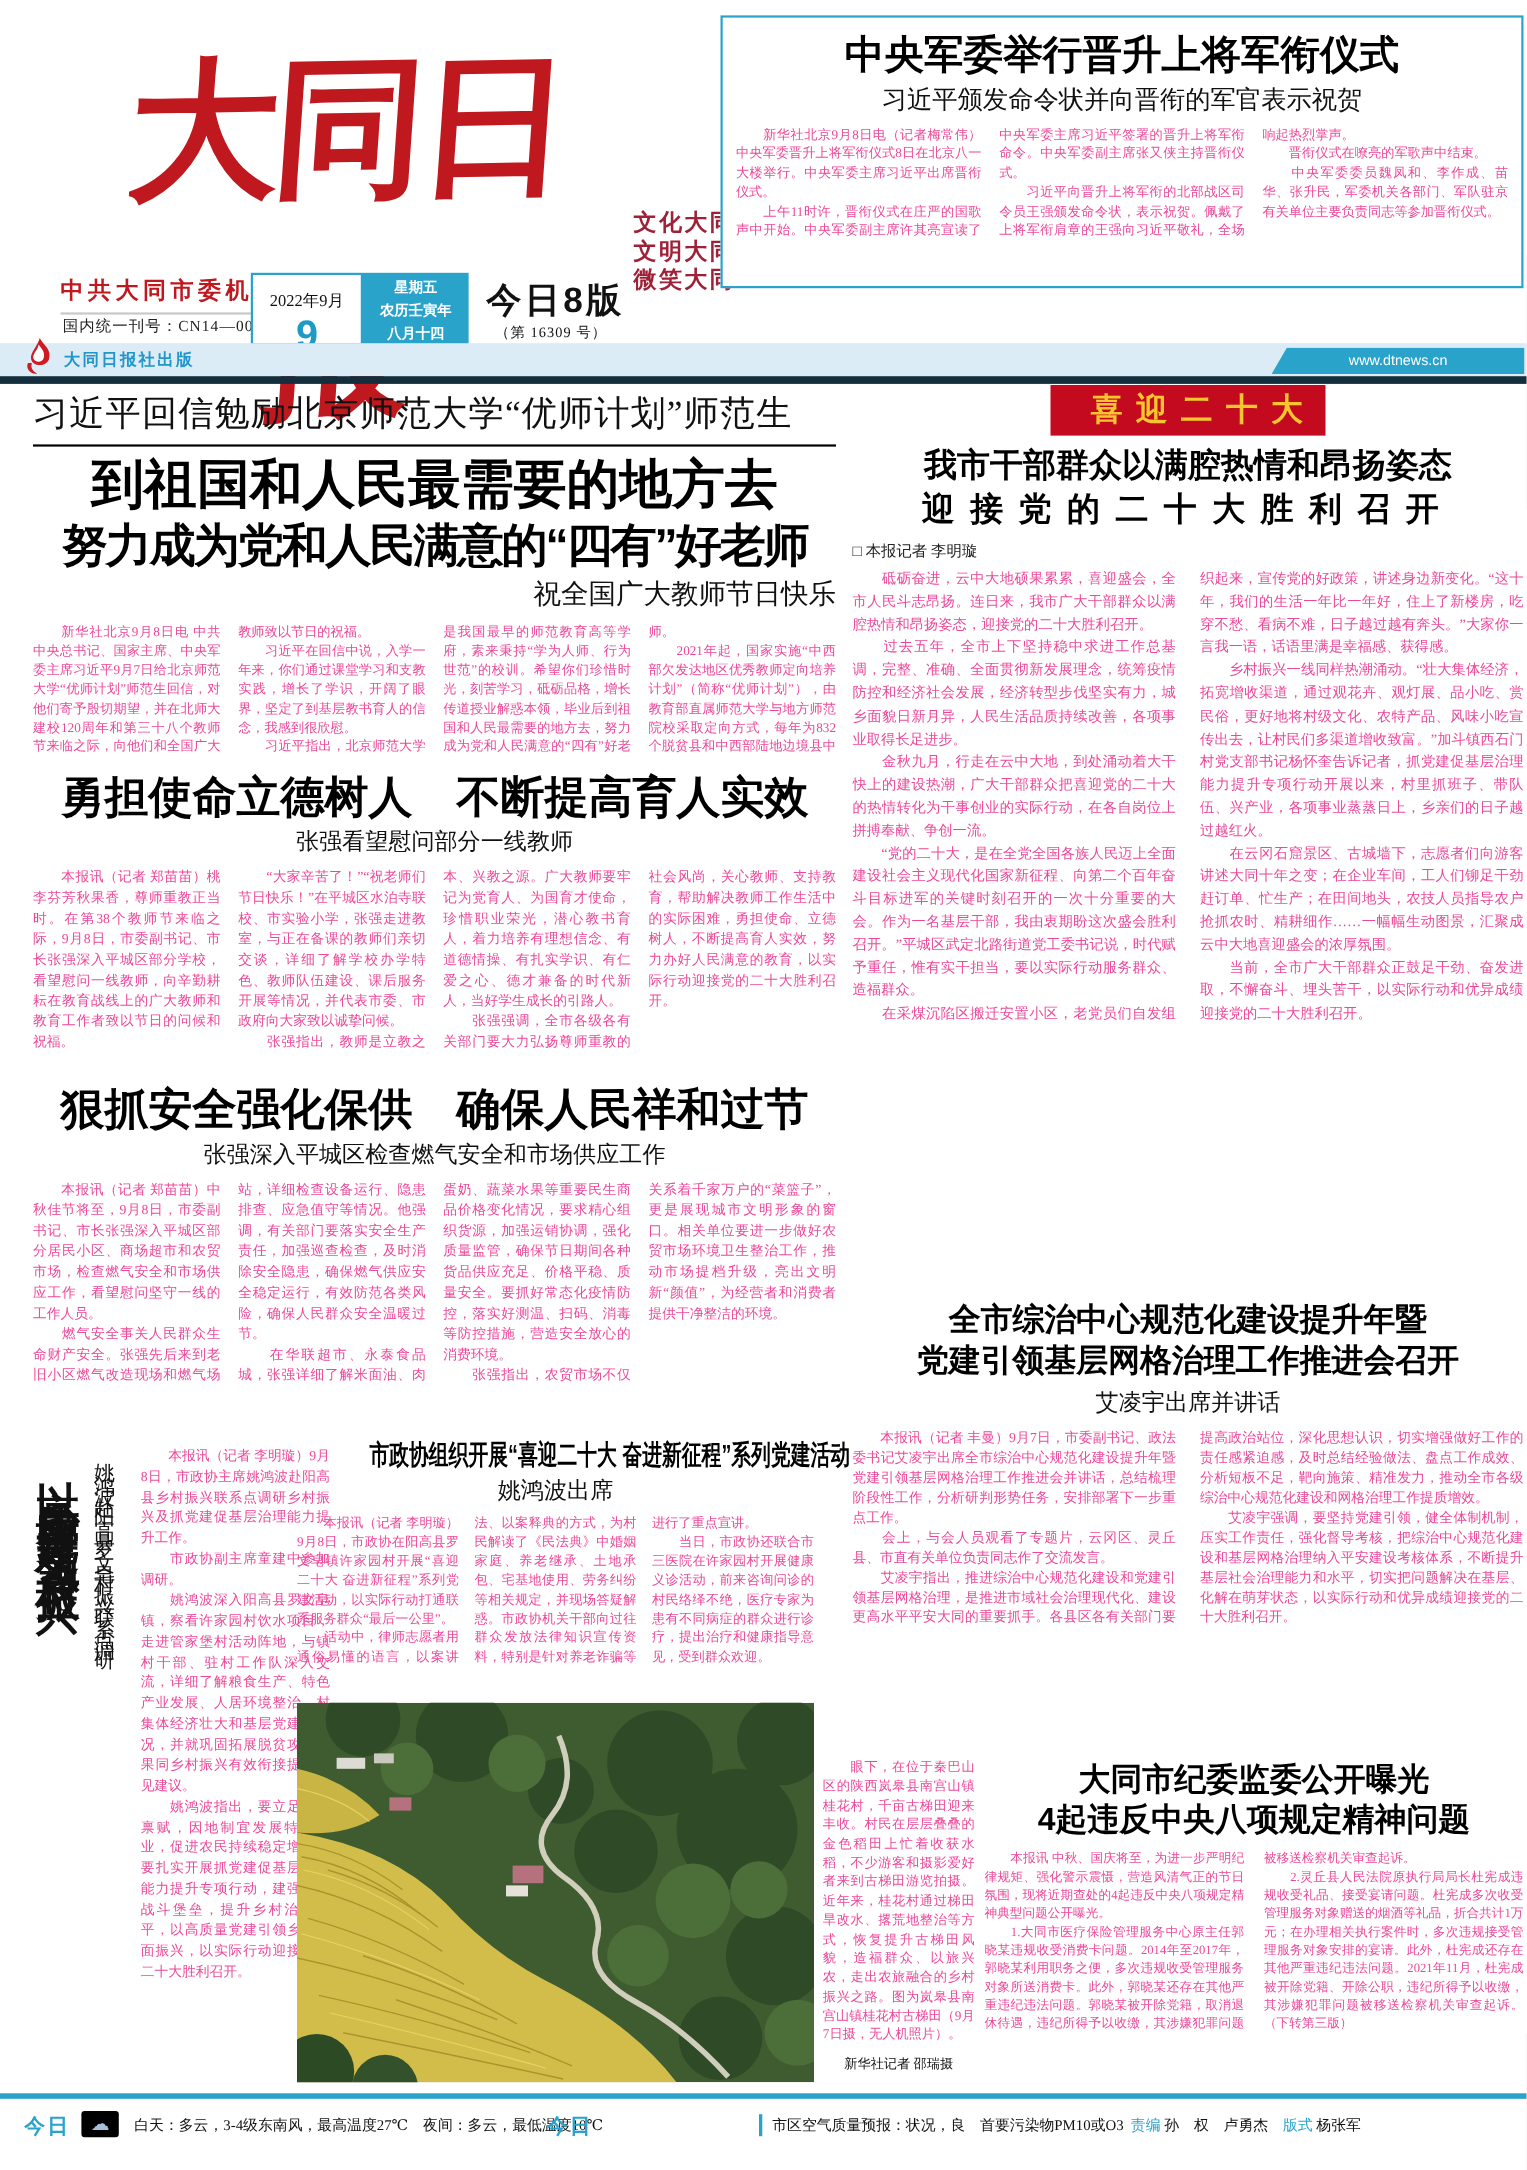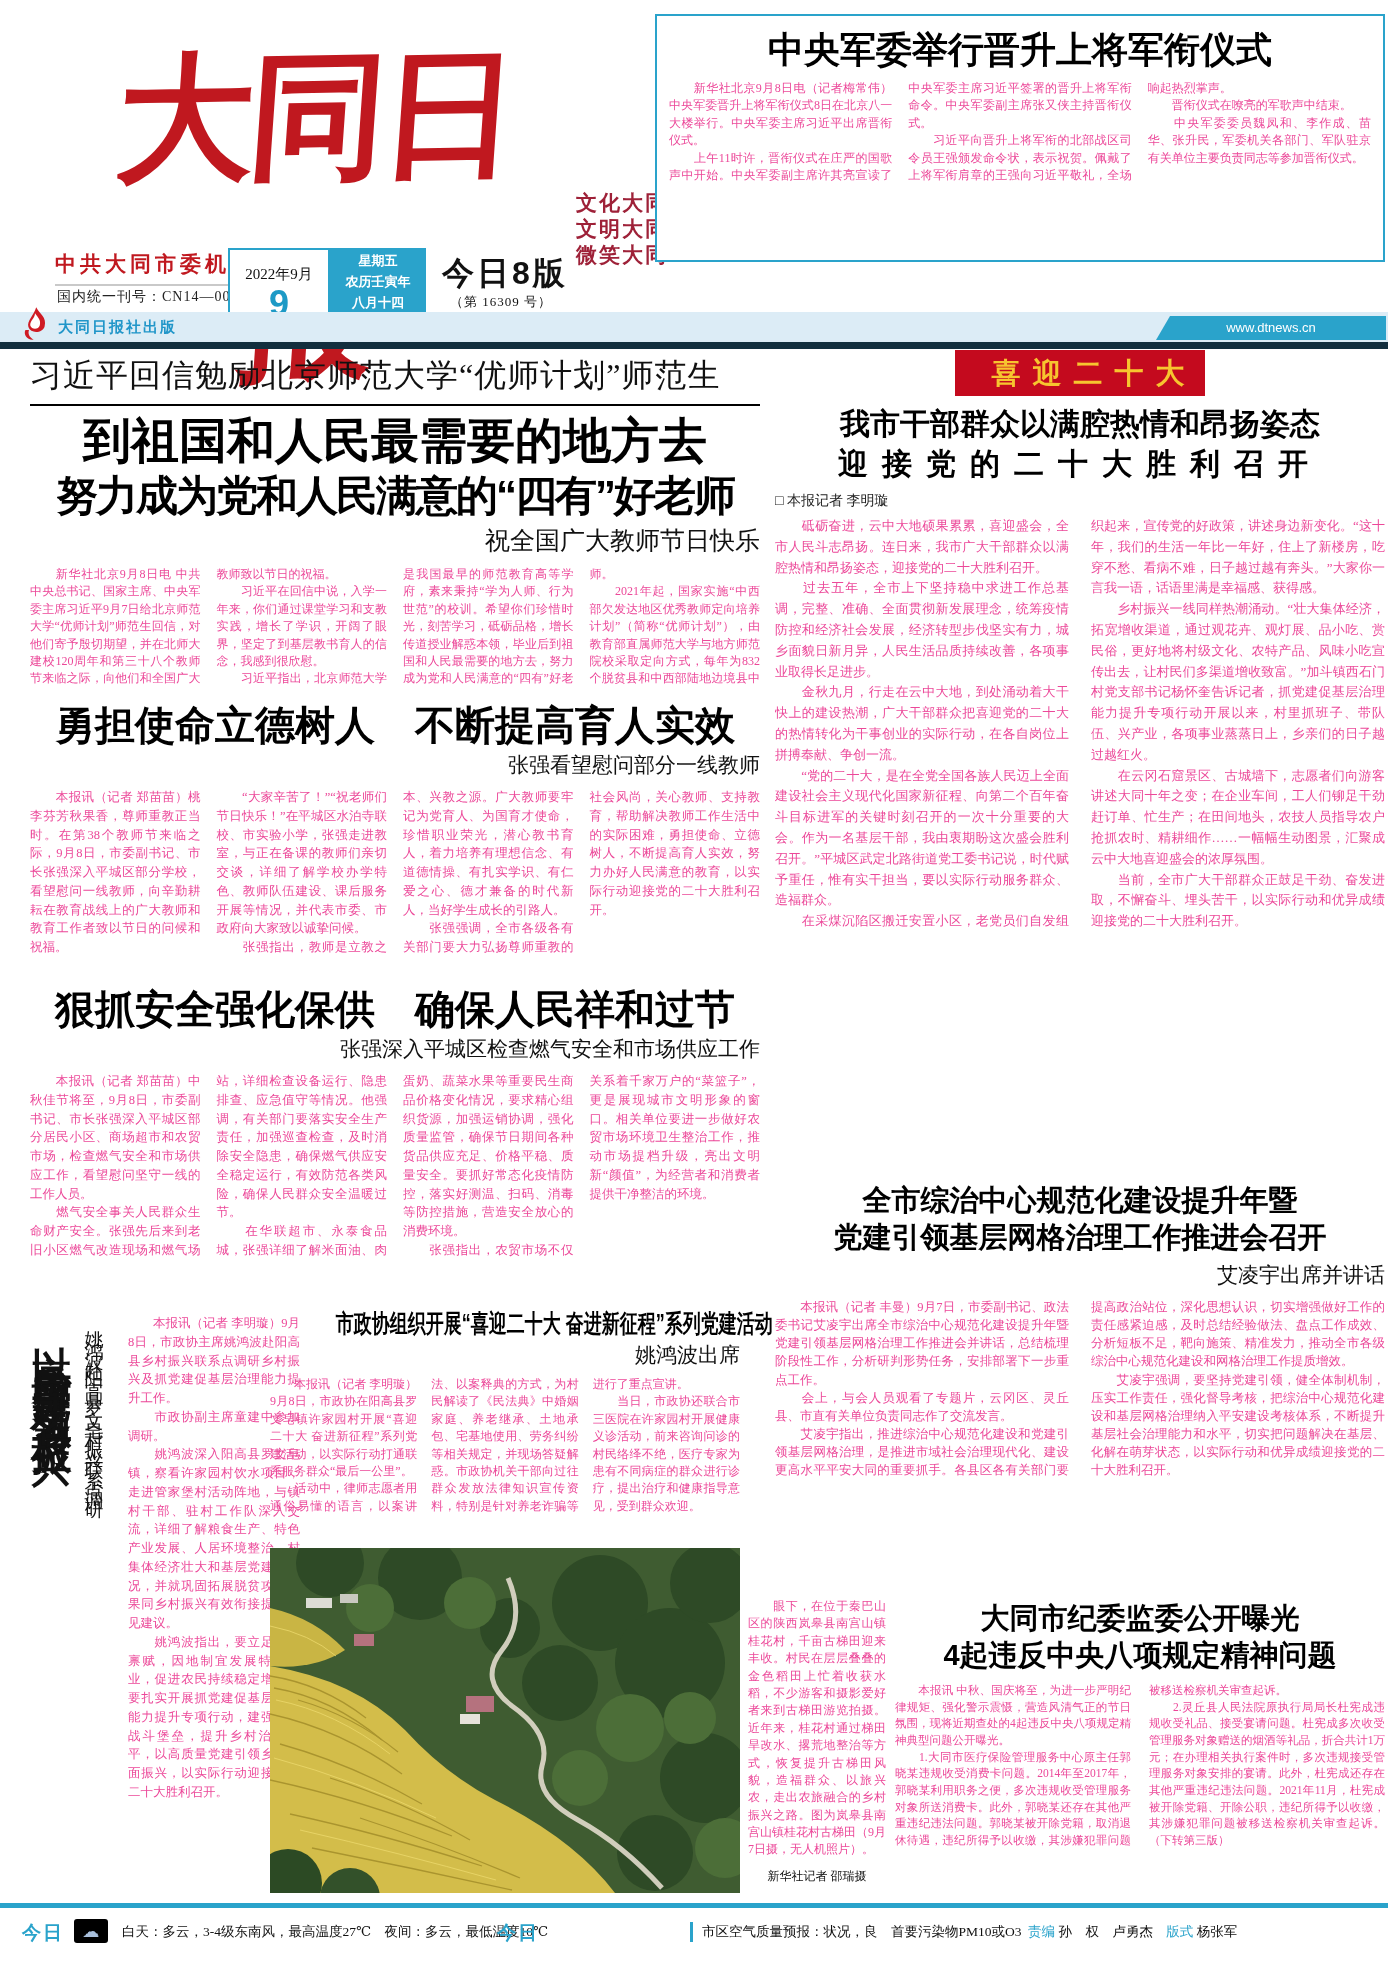--- a/index.html
+++ b/index.html
@@ -36,21 +36,21 @@
   .rule{background:#132f3e}
   .kicker{font-size:32px;line-height:42px;letter-spacing:1px;
           border-bottom:2px solid #000;padding-bottom:8px}
   .lead-h1{font-size:48px;line-height:58px;letter-spacing:0}
   .lead-h2{font-size:42px;line-height:52px;letter-spacing:-2px}
   .lead-sub{font-size:25px;line-height:38px;text-align:right;font-family:"Liberation Serif",serif}
   .banner{width:250px;height:46px;margin:0 auto;background:#c40a1e;color:#f7c52f;
           font-family:"Liberation Sans",sans-serif;font-weight:700;font-size:29px;line-height:46px;
           text-align:center;letter-spacing:12px;padding-left:28px}
   .sec-h{font-size:40px;line-height:50px}
-  .sec-sub{font-size:21px;line-height:30px;text-align:right;font-family:"Liberation Serif",serif}
+  .sec-sub{font-size:21px;line-height:30px;text-align:center;font-family:"Liberation Serif",serif}
   .mid-h{font-size:29px;line-height:37px}
   .byline{font-size:14px;color:#222}
   .vtitle{writing-mode:vertical-rl;font-family:"Liberation Sans",sans-serif;font-weight:900;
           font-size:40px;letter-spacing:9px;line-height:52px}
   .vsub{writing-mode:vertical-rl;font-size:19px;letter-spacing:10px;line-height:28px;color:#111}
   .zx-h{font-size:25px;line-height:34px;white-space:nowrap;transform:scaleX(.72);transform-origin:center}
   .caption{font-size:12px;line-height:1.45}
   .credit{font-size:12px;text-align:center}
   .f-today{color:#2aa3cb;font-weight:700;font-family:"Liberation Sans",sans-serif;font-size:19px;letter-spacing:2px}
   .f-text{font-size:13.5px;color:#111}
@@ -83,20 +83,21 @@
   <div class="abs issue" style="left:450px;top:293px">（第 16309 号）</div>
 
   <div class="abs" style="left:576px;top:190px">
     <div class="slogan">文化大同</div>
     <div class="slogan">文明大同</div>
     <div class="slogan">微笑大同</div>
   </div>
 
   <div class="abs topbox" style="left:655px;top:14px">
     <div class="hd t">中央军委举行晋升上将军衔仪式</div>
+    <div class="st">习近平颁发命令状并向晋衔的军官表示祝贺</div>
     <div class="body-text c3" style="height:128px;font-size:12px;line-height:1.45;margin-top:6px">　　新华社北京9月8日电（记者梅常伟）中央军委晋升上将军衔仪式8日在北京八一大楼举行。中央军委主席习近平出席晋衔仪式。
 　　上午11时许，晋衔仪式在庄严的国歌声中开始。中央军委副主席许其亮宣读了中央军委主席习近平签署的晋升上将军衔命令。中央军委副主席张又侠主持晋衔仪式。
 　　习近平向晋升上将军衔的北部战区司令员王强颁发命令状，表示祝贺。佩戴了上将军衔肩章的王强向习近平敬礼，全场响起热烈掌声。
 　　晋衔仪式在嘹亮的军歌声中结束。
 　　中央军委委员魏凤和、李作成、苗华、张升民，军委机关各部门、军队驻京有关单位主要负责同志等参加晋衔仪式。</div>
   </div>
 
   <div class="abs pubstrip" style="left:0;top:312px"></div>
   <svg class="abs flame" style="left:20px;top:306px" viewBox="0 0 24 30">
     <path d="M13,1 C16,7 22,9 20,17 C18.6,22.5 8.5,23.5 6.5,17.5 C5,12.5 11,8 13,1 Z" fill="#cf1b24"></path>

